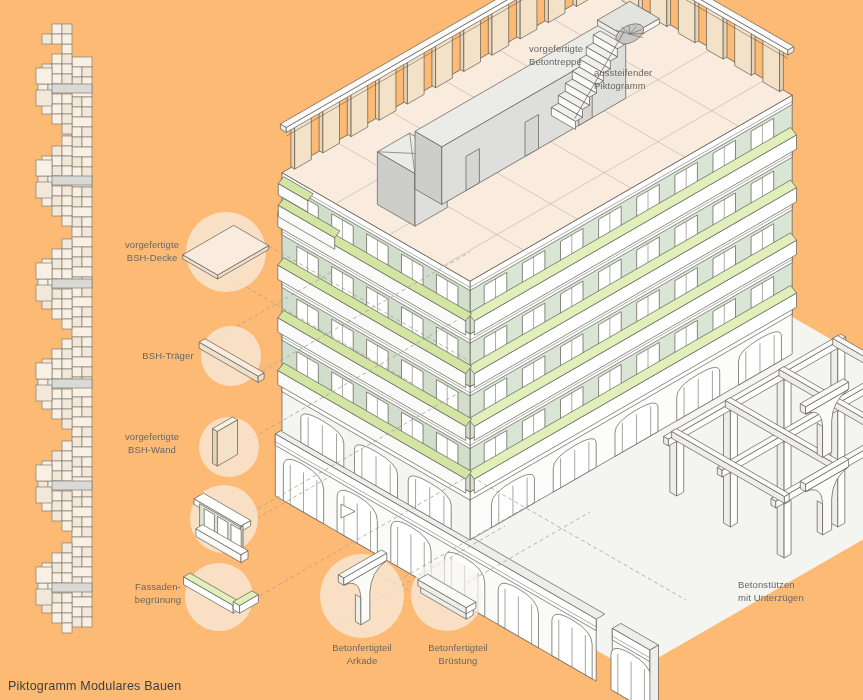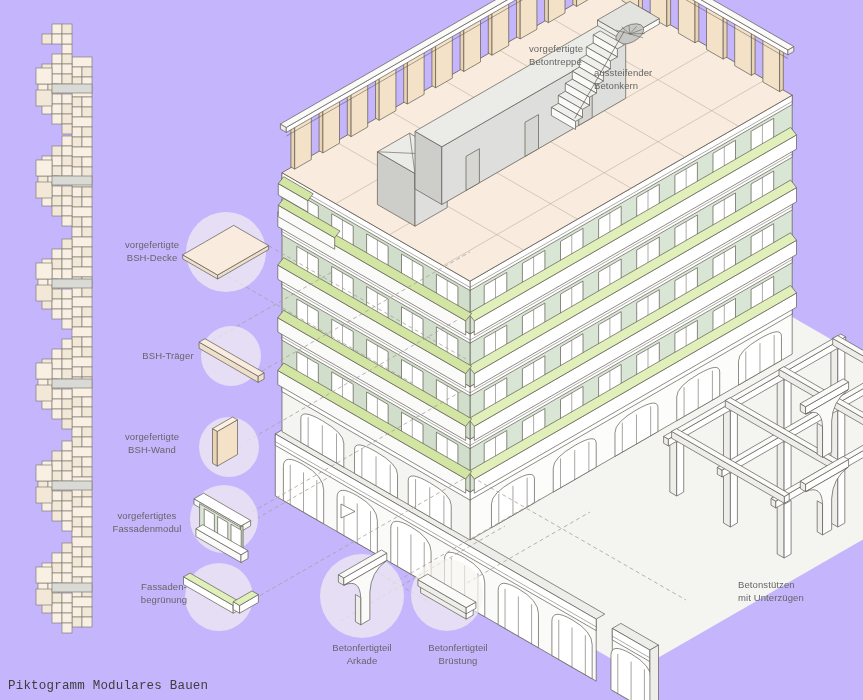--- a/index.html
+++ b/index.html
@@ -1,22 +1,22 @@
 <!DOCTYPE html>
 <html><head>
 <meta charset="utf-8">
 <style>
   html,body{margin:0;padding:0;background:#fff;}
-  #app{position:relative;width:863px;height:700px;background:#c4b5fd;overflow:hidden;
+  #app{position:relative;width:863px;height:700px;background:#fdba74;overflow:hidden;
        font-family:"Liberation Sans", sans-serif;}
   #scene{position:absolute;left:0;top:0;}
   .lbl{position:absolute;font-size:9.5px;line-height:13px;color:#666;white-space:pre-line;
        letter-spacing:.1px;}
   .lbl.center{text-align:center;}
-  #title{position:absolute;left:8px;top:679px;font-size:12.5px;color:#3e3e3e;letter-spacing:.2px;font-family:Liberation Mono, monospace;}
+  #title{position:absolute;left:8px;top:679px;font-size:12.5px;color:#3e3e3e;letter-spacing:.2px;}
 </style>
 </head>
 <body>
 
 <div id="app">
   <svg id="scene" width="863" height="700" viewBox="0 0 863 700">
       <g>
         <path d="M633.8,671.8L1020.4,448.6L749.2,292.1L362.6,515.3Z" fill="#f4f4f0" stroke="none" stroke-width="0" stroke-linejoin="round"></path>
       </g>
       <g>
@@ -722,29 +722,27 @@
         <rect x="62" y="623" width="10" height="10" fill="#f9f0e3" stroke="#827e76" stroke-width="0.7"></rect>
         <rect x="36" y="567" width="16" height="16" fill="#f9f0e3" stroke="#827e76" stroke-width="0.7"></rect>
         <rect x="36" y="589" width="16" height="16" fill="#f3e8d7" stroke="#827e76" stroke-width="0.7"></rect>
         <rect x="52" y="583" width="40" height="9" fill="#d9d9d6" stroke="#8a8781" stroke-width="0.8"></rect>
       </g>
     </svg>
 
   <div class="lbl" style="left:529px;top:42px;">vorgefertigte
 Betontreppe</div>
   <div class="lbl" style="left:594px;top:66px;">aussteifender
-Betonkern</div>
+Piktogramm</div>
   <div class="lbl center" style="left:96px;top:238px;width:112px;">vorgefertigte
 BSH-Decke</div>
   <div class="lbl center" style="left:112px;top:349px;width:112px;">BSH-Träger</div>
   <div class="lbl center" style="left:96px;top:430px;width:112px;">vorgefertigte
 BSH-Wand</div>
-  <div class="lbl center" style="left:86px;top:509px;width:122px;">vorgefertigtes
-Fassadenmodul</div>
-  <div class="lbl center" style="left:108px;top:580px;width:112px;">Fassaden-
+  <div class="lbl center" style="left:102px;top:580px;width:112px;">Fassaden-
 begrünung</div>
   <div class="lbl center" style="left:306px;top:641px;width:112px;">Betonfertigteil
 Arkade</div>
   <div class="lbl center" style="left:402px;top:641px;width:112px;">Betonfertigteil
 Brüstung</div>
   <div class="lbl" style="left:738px;top:556px;margin-top:22px;">Betonstützen
 mit Unterzügen</div>
   <div id="title">Piktogramm Modulares Bauen</div>
 </div>
 

